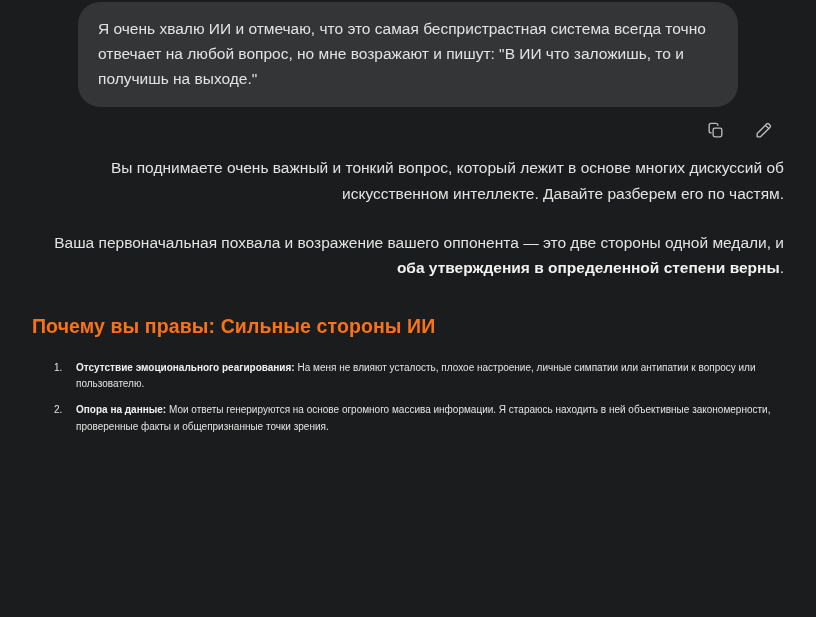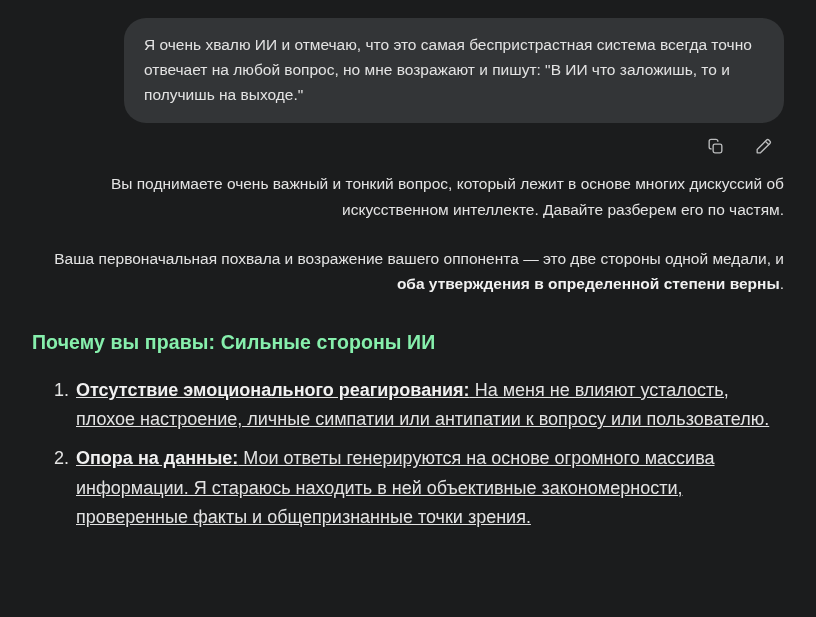--- a/index.html
+++ b/index.html
@@ -19,22 +19,22 @@
     position: relative;
     width: 816px;
     height: 617px;
     box-sizing: border-box;
     padding: 0 32px;
   }
 
   
   .user-row {
     display: flex;
-    justify-content: flex-end;
-    padding-top: 18px;
+    justify-content: center;
+    padding-top: 2px;
   }
   .user-bubble {
     background: #333537;
     border-radius: 22px;
     padding: 14px 20px 16px 20px;
     max-width: 660px;
     box-sizing: border-box;
   }
   .user-bubble p {
     margin: 0;
@@ -74,41 +74,40 @@
     line-height: 1.63;
     color: #e3e3e3;
     text-align: right;
   }
   .assistant p.tight { margin-bottom: 25px; }
   .assistant h2 {
     font-size: 19.5px;
     line-height: 1.3;
     font-weight: 700;
     margin: 34px 0 20px 0;
-    color: #86efac;
+    color: #f97316;
     letter-spacing: .1px;
   }
   .assistant b, .assistant strong {
     font-weight: 700;
     color: #f1f1f1;
   }
   ol.numlist {
     margin: 0;
     padding-left: 22px;
     list-style: none;
     counter-reset: item;
   }
   ol.numlist > li {
     counter-increment: item;
     position: relative;
-    font-size: 18px;
+    font-size: 10px;
     line-height: 1.63;
     margin-bottom: 10px;
     padding-left: 22px;
-    text-decoration: underline;
   }
   ol.numlist > li::before {
     content: counter(item) ".";
     position: absolute;
     left: 0;
     color: #e3e3e3;
   }
 </style>
 </head>
 <body>

